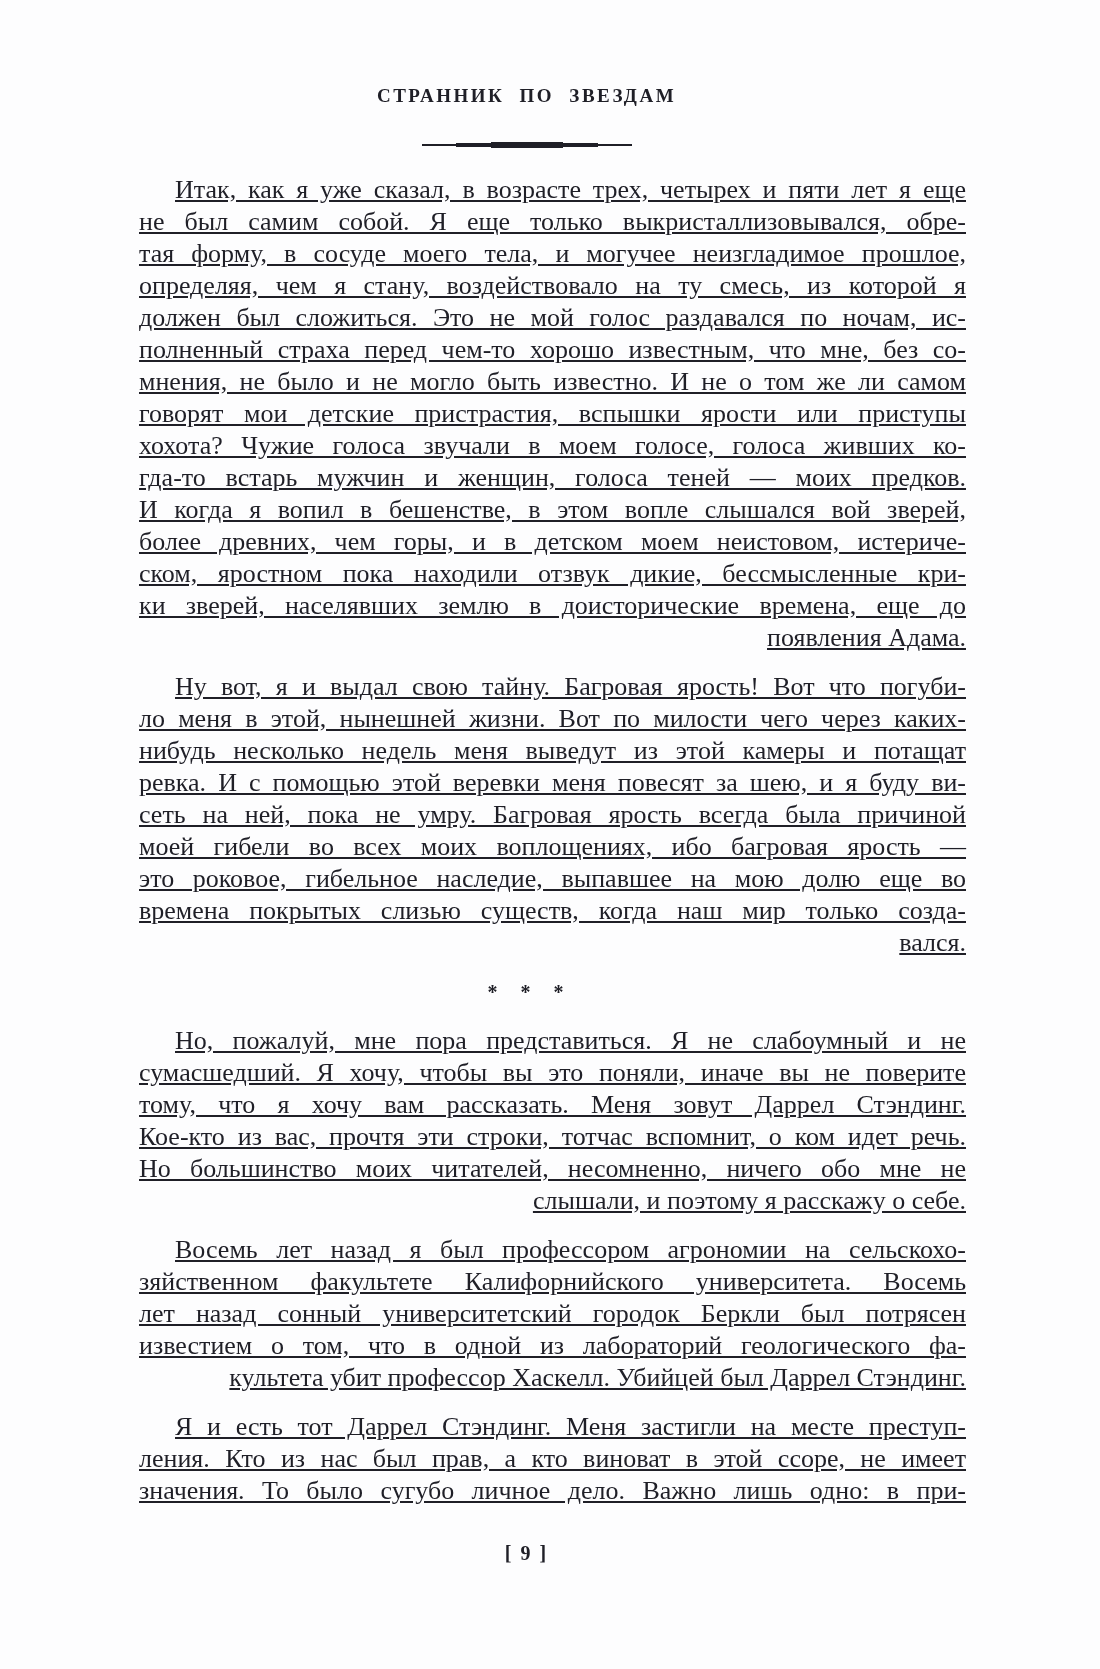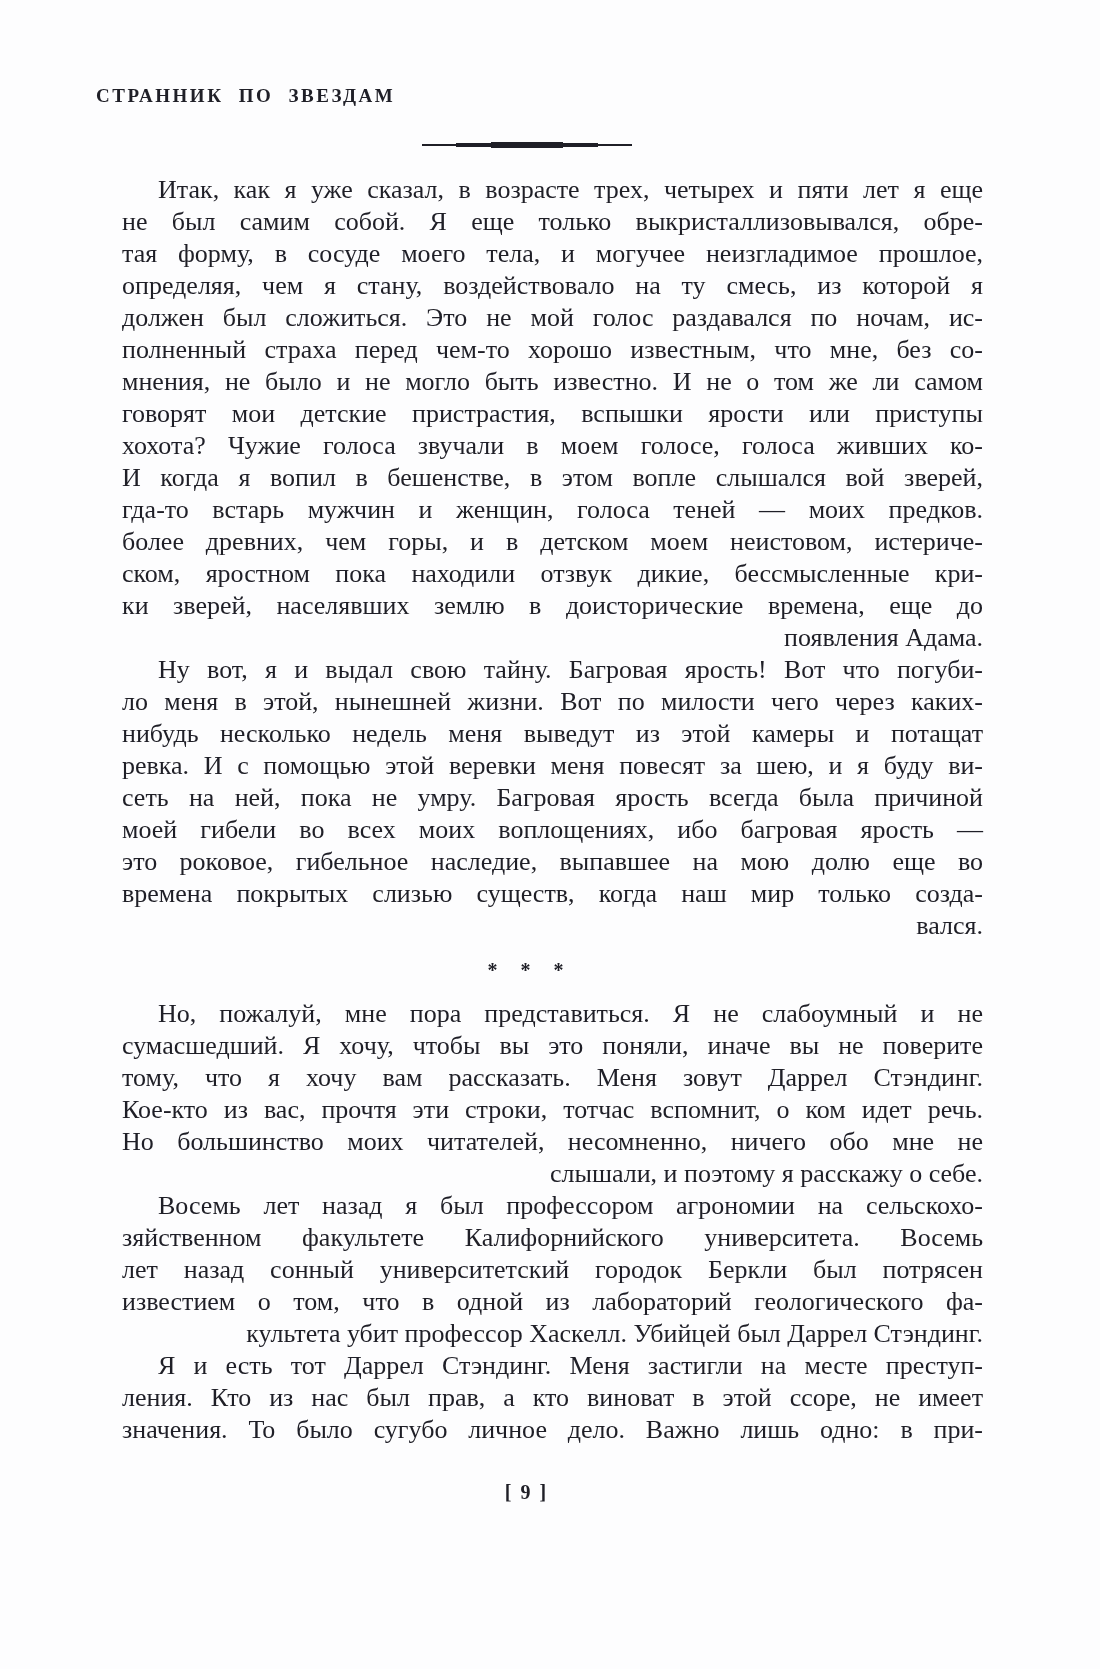--- a/index.html
+++ b/index.html
@@ -16,20 +16,21 @@
     padding: 86px 117px 0 122px;
     background: var(--paper, #fdfdfe);
     color: var(--ink, #1f1f27);
     font-family: "Liberation Serif", "DejaVu Serif", serif;
     overflow: hidden;
   }
   
   .running-head {
     position: relative;
     left: -26px;
+    text-align: center;
     font-size: 19px;
     line-height: 20px;
     font-weight: bold;
     letter-spacing: 2.5px;
     word-spacing: 8px;
     color: var(--ink, #1f1f27);
   }
   
   .ornament {
     position: relative;
@@ -47,21 +48,21 @@
     background: var(--ink, #1f1f27);
   }
   .ornament .rule-thick {
     position: absolute; left: 69px; width: 72px; top: 1px; height: 6px;
     background: var(--ink, #1f1f27);
   }
   
   .body-text {
     margin-top: 25px;
   }
-  .paragraph { margin: 0; }
+  .paragraph { margin: 17px; text-decoration: underline; }
   .line {
     font-size: 26px;
     line-height: 32px;
     text-align: justify;
     text-align-last: justify;
     white-space: normal;
   }
   .line.first { text-indent: 36px; }
   .line.no-stretch {
     text-align: right;
@@ -108,22 +109,22 @@
       <div class="paragraph">
         <div class="line first">Итак, как я уже сказал, в возрасте трех, четырех и пяти лет я еще</div>
         <div class="line">не был самим собой. Я еще только выкристаллизовывался, обре-</div>
         <div class="line">тая форму, в сосуде моего тела, и могучее неизгладимое прошлое,</div>
         <div class="line">определяя, чем я стану, воздействовало на ту смесь, из которой я</div>
         <div class="line">должен был сложиться. Это не мой голос раздавался по ночам, ис-</div>
         <div class="line">полненный страха перед чем-то хорошо известным, что мне, без со-</div>
         <div class="line">мнения, не было и не могло быть известно. И не о том же ли самом</div>
         <div class="line">говорят мои детские пристрастия, вспышки ярости или приступы</div>
         <div class="line">хохота? Чужие голоса звучали в моем голосе, голоса живших ко-</div>
+        <div class="line">гда-то встарь мужчин и женщин, голоса теней — моих предков.</div>
         <div class="line">И когда я вопил в бешенстве, в этом вопле слышался вой зверей,</div>
-        <div class="line">гда-то встарь мужчин и женщин, голоса теней — моих предков.</div>
         <div class="line">более древних, чем горы, и в детском моем неистовом, истериче-</div>
         <div class="line">ском, яростном пока находили отзвук дикие, бессмысленные кри-</div>
         <div class="line">ки зверей, населявших землю в доисторические времена, еще до</div>
         <div class="line no-stretch">появления Адама.</div>
       </div>
       <div class="paragraph">
         <div class="line first">Ну вот, я и выдал свою тайну. Багровая ярость! Вот что погуби-</div>
         <div class="line">ло меня в этой, нынешней жизни. Вот по милости чего через каких-</div>
         <div class="line">нибудь несколько недель меня выведут из этой камеры и потащат</div>
         <div class="line">ревка. И с помощью этой веревки меня повесят за шею, и я буду ви-</div>

